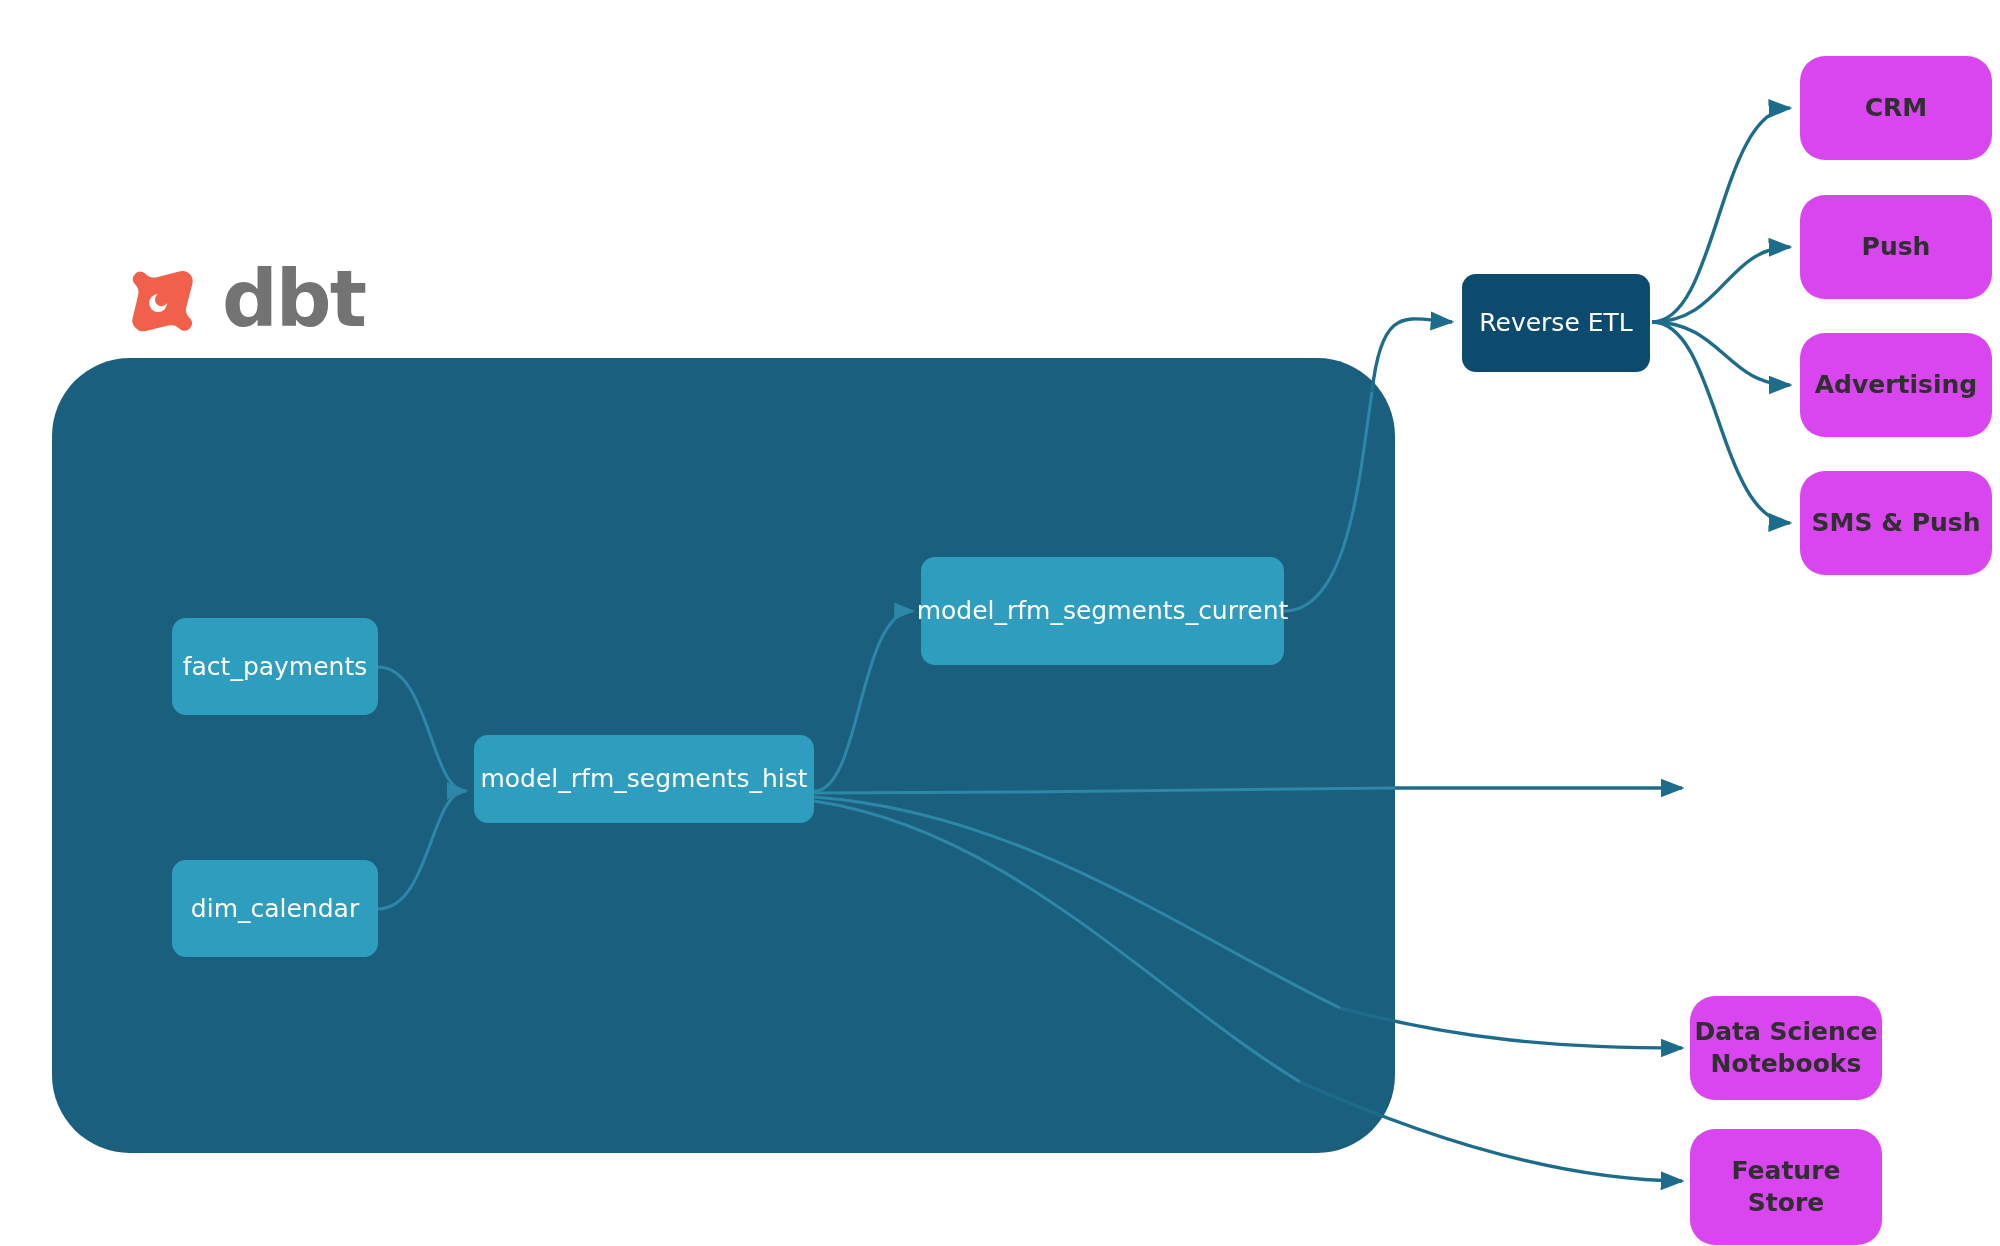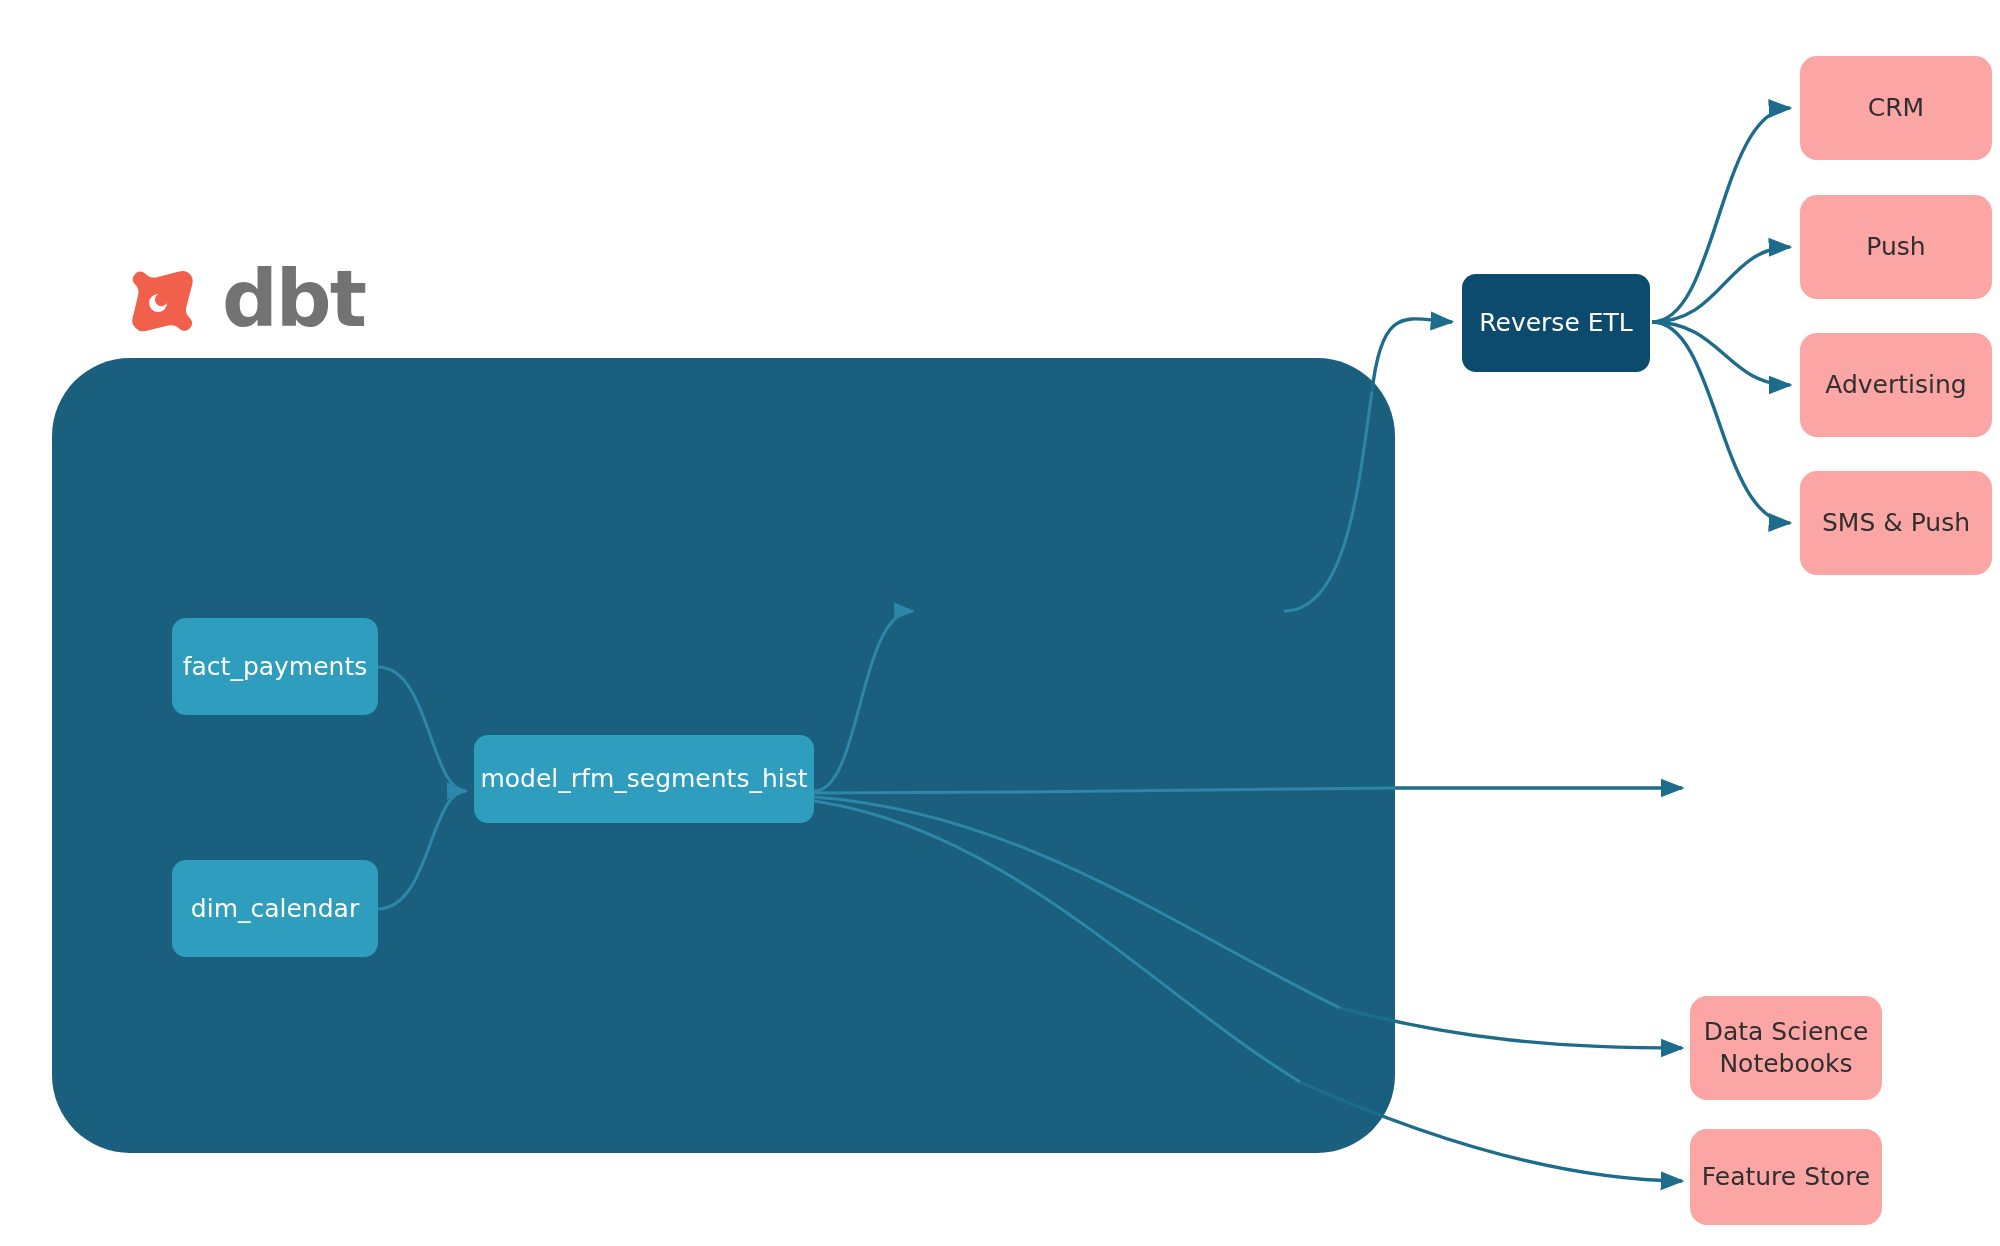--- a/index.html
+++ b/index.html
@@ -49,44 +49,45 @@
     z-index: 4;
     padding: 0 26px;
   }
   .node-green {
     background: #0c4a6e;
     color: #ffffff;
     font-size: 25px;
     z-index: 7;
   }
   .node-dest {
-    background: #fca5a5;
+    background: #d946ef;
     color: #2f2f2f;
     font-size: 25px;
     z-index: 7;
-    border-radius: 17px;
+    border-radius: 25px;
+    font-weight: bold;
   }
 
   
   #node-fact-payments        { left: 172px;  top: 618px;  width: 206px; height: 97px; }
   #node-dim-calendar         { left: 172px;  top: 860px;  width: 206px; height: 97px; }
   #node-rfm-hist             { left: 474px;  top: 735px;  width: 340px; height: 88px; }
   #node-rfm-current          { left: 921px;  top: 557px;  width: 363px; height: 108px; }
 
   
   #node-reverse-etl          { left: 1462px; top: 274px;  width: 188px; height: 98px; }
 
   
   #node-crm                  { left: 1800px; top: 56px;   width: 192px; height: 104px; }
   #node-email                { left: 1800px; top: 195px;  width: 192px; height: 104px; }
   #node-advertising          { left: 1800px; top: 333px;  width: 192px; height: 104px; }
   #node-sms-push             { left: 1800px; top: 471px;  width: 192px; height: 104px; }
   #node-bi-dashboards        { left: 1690px; top: 738px;  width: 192px; height: 104px; }
   #node-ds-notebooks         { left: 1690px; top: 996px;  width: 192px; height: 104px; }
-  #node-feature-store        { left: 1690px; top: 1129px; width: 192px; height: 96px; }
+  #node-feature-store        { left: 1690px; top: 1129px; width: 192px; height: 116px; }
 </style>
 </head>
 <body>
 
 <div id="stage">
 
   <div id="dbt-logo">
     <svg class="mark" viewBox="0 0 100 100">
       <path d="M50 6
                C 56 6 59 9 62 14
@@ -164,20 +165,23 @@
   </div>
 
   <div class="node node-model" id="node-dim-calendar">
     <span>dim_calendar</span>
   </div>
 
   <div class="node node-model" id="node-rfm-hist">
     <span>model_rfm_segments_hist</span>
   </div>
 
+  <div class="node node-model" id="node-rfm-current">
+    <span>model_rfm_segments_current</span>
+  </div>
 
   <div class="node node-green" id="node-reverse-etl">
     <span>Reverse ETL</span>
   </div>
 
   <div class="node node-dest" id="node-crm">
     <span>CRM</span>
   </div>
 
   <div class="node node-dest" id="node-email">

